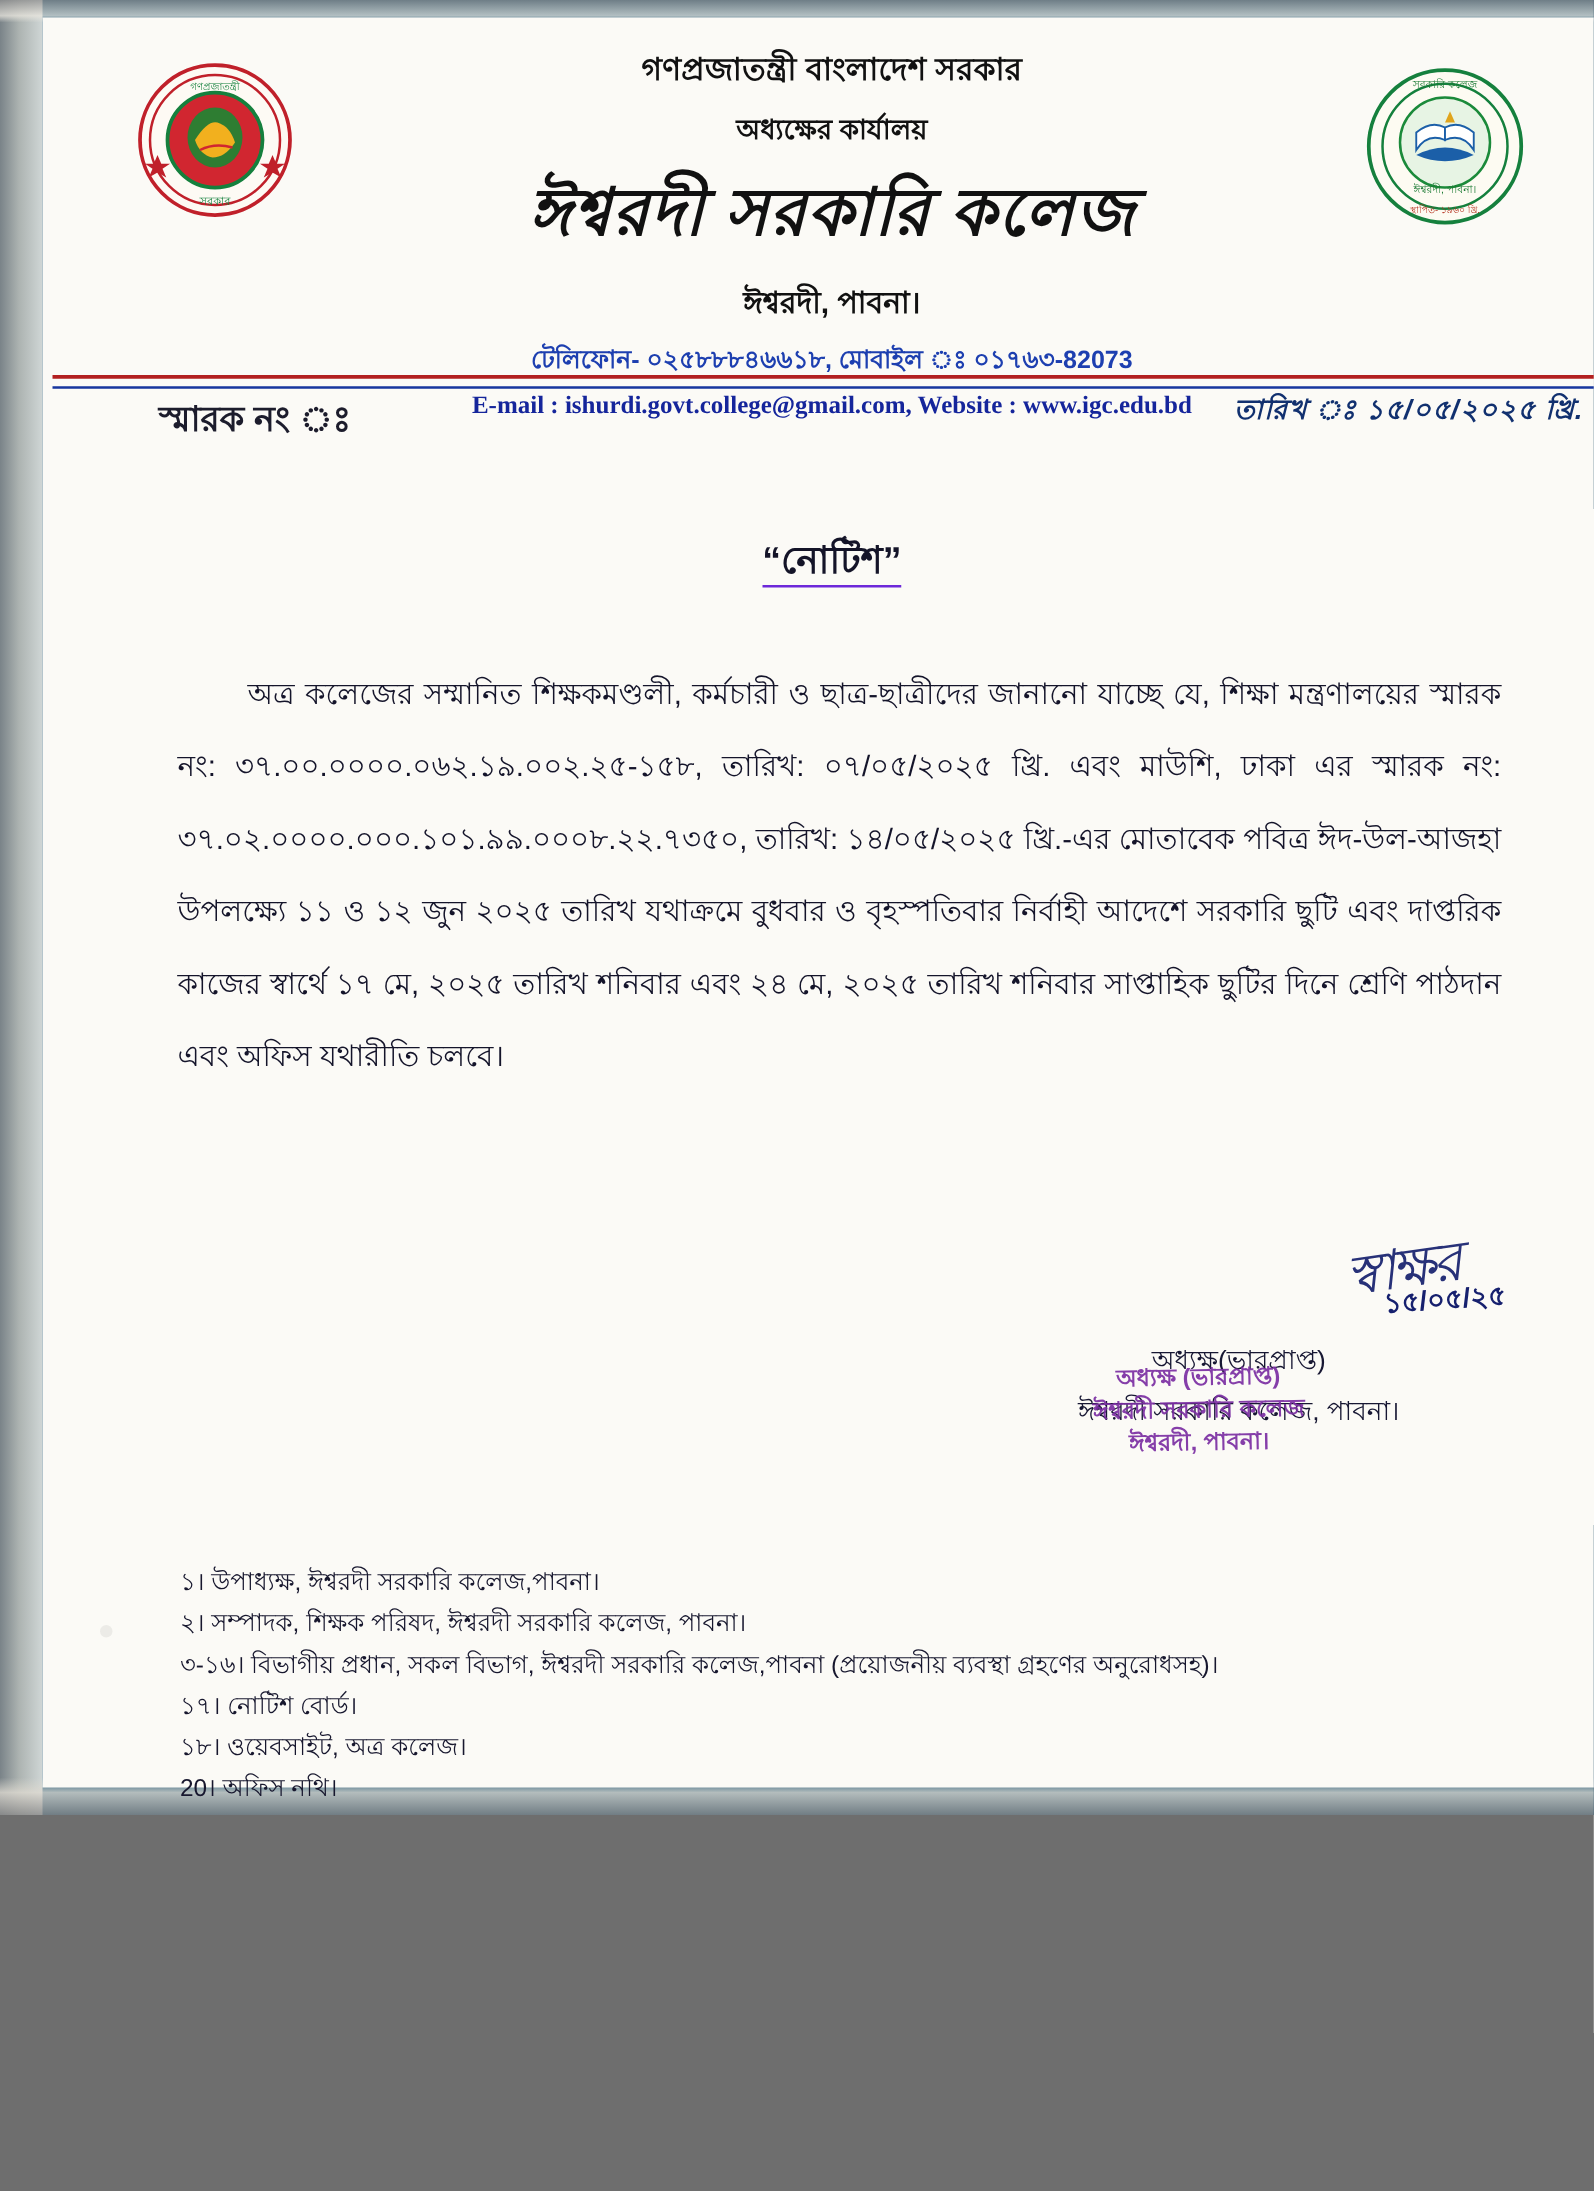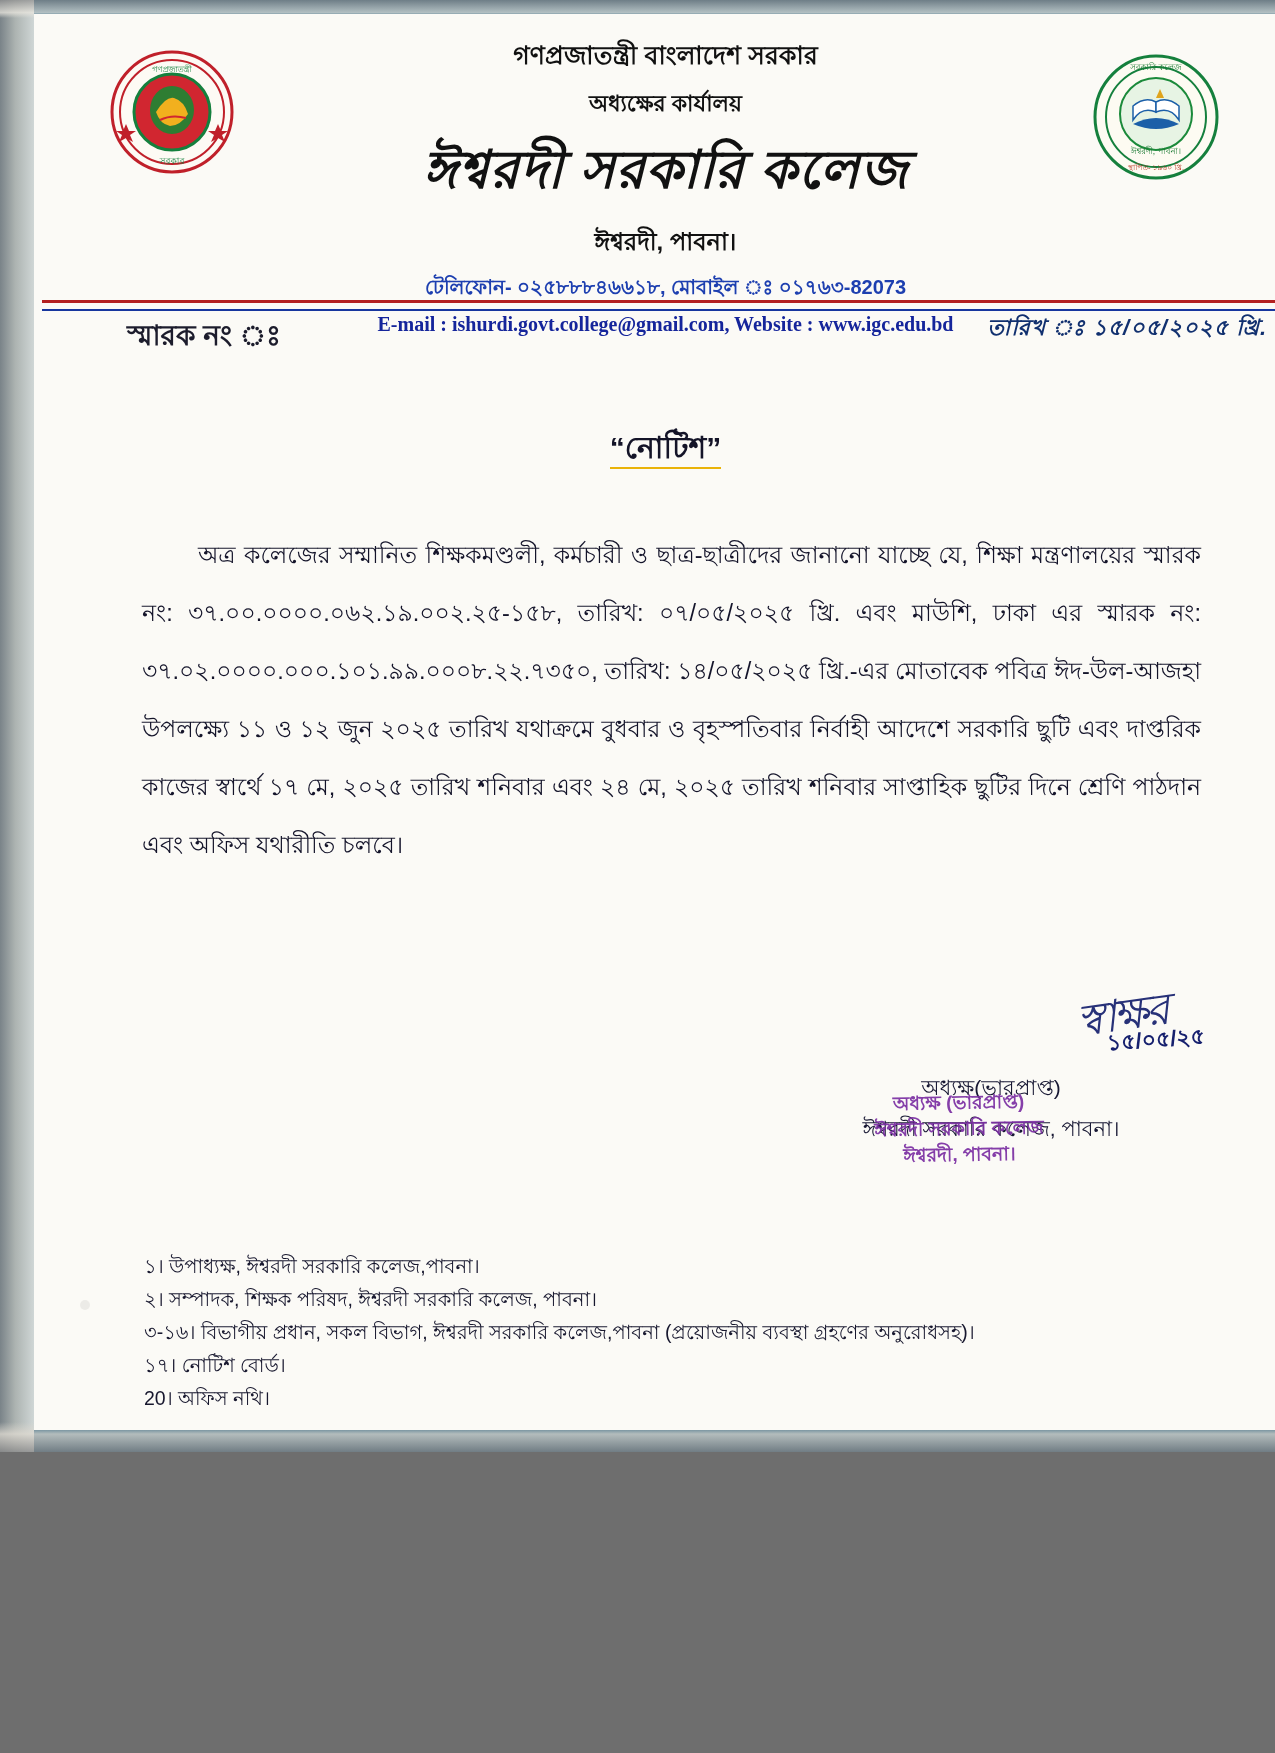--- a/index.html
+++ b/index.html
@@ -156,21 +156,21 @@
   .notice-heading {
     position: absolute;
     left: 0; right: 0;
     top: 410px;
     text-align: center;
     font-size: 30px;
     font-weight: bold;
     color: #141428;
   }
   .notice-heading span {
-    border-bottom: 2px solid #eab308;
+    border-bottom: 2px solid #6d28d9;
     padding-bottom: 3px;
   }
 
   
   .body-text {
     position: absolute;
     left: 108px;
     right: 96px;
     top: 512px;
     font-size: 23.5px;
@@ -368,19 +368,20 @@
         <div>ঈশ্বরদী, পাবনা।</div>
       </div>
     </div>
 
     <div class="footer">
       <ul class="footer-list">
         <li>১। উপাধ্যক্ষ, ঈশ্বরদী সরকারি কলেজ,পাবনা।</li>
         <li>২। সম্পাদক, শিক্ষক পরিষদ, ঈশ্বরদী সরকারি কলেজ, পাবনা।</li>
         <li>৩-১৬। বিভাগীয় প্রধান, সকল বিভাগ, ঈশ্বরদী সরকারি কলেজ,পাবনা (প্রয়োজনীয় ব্যবস্থা গ্রহণের অনুরোধসহ)।</li>
         <li>১৭। নোটিশ বোর্ড।</li>
+        <li>১৮। ওয়েবসাইট, অত্র কলেজ।</li>
         <li>20। অফিস নথি।</li>
       </ul>
     </div>
 
     <div class="faint"></div>
   </div>
 </div>
 
 </body></html>

